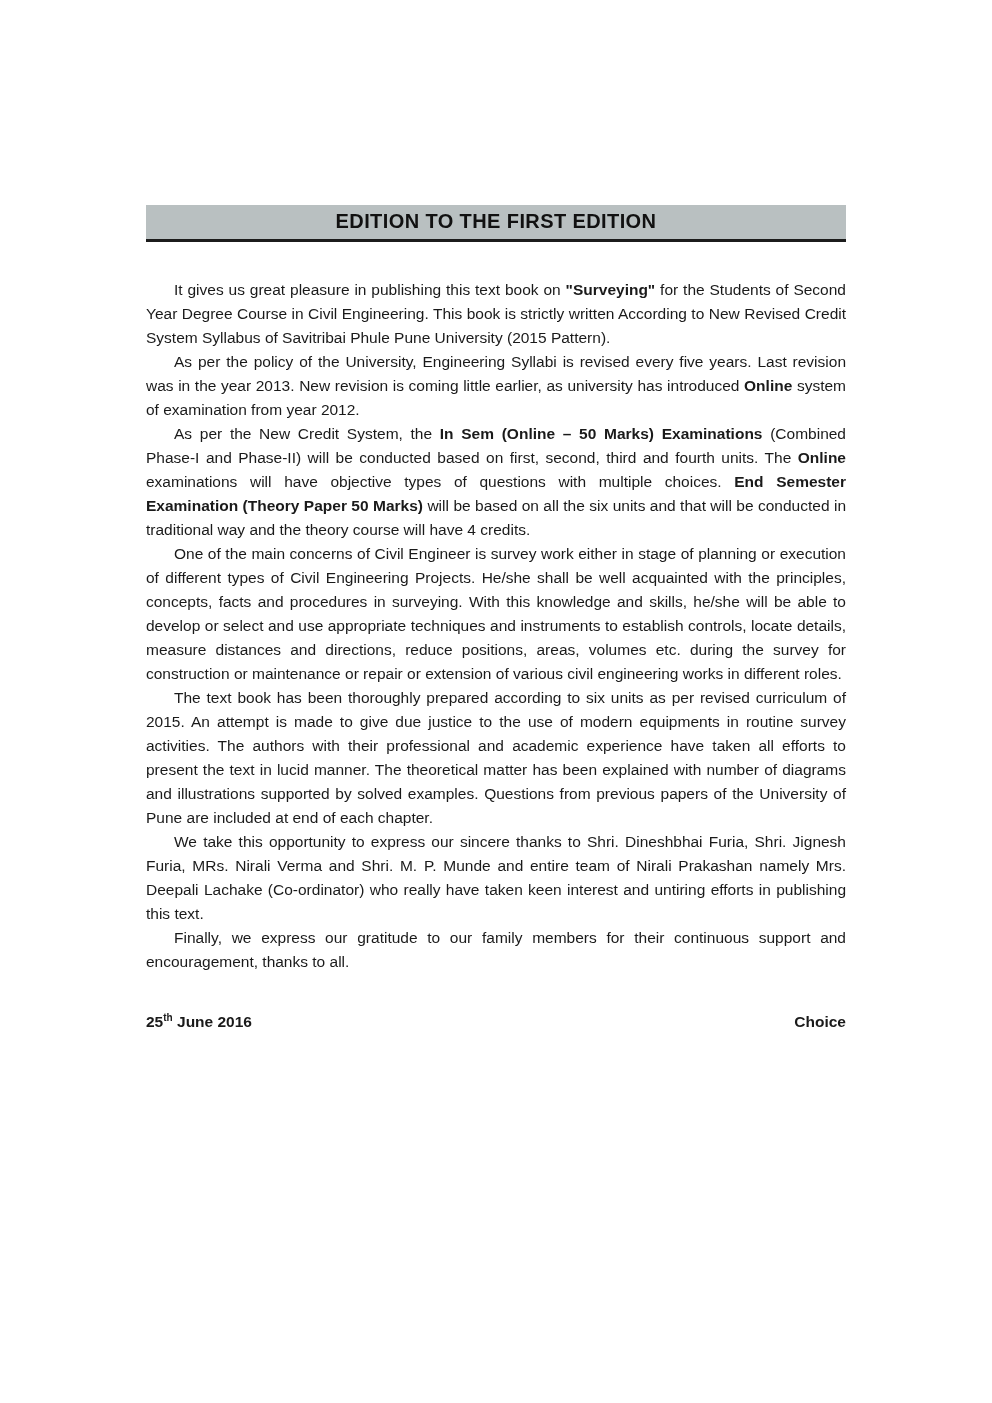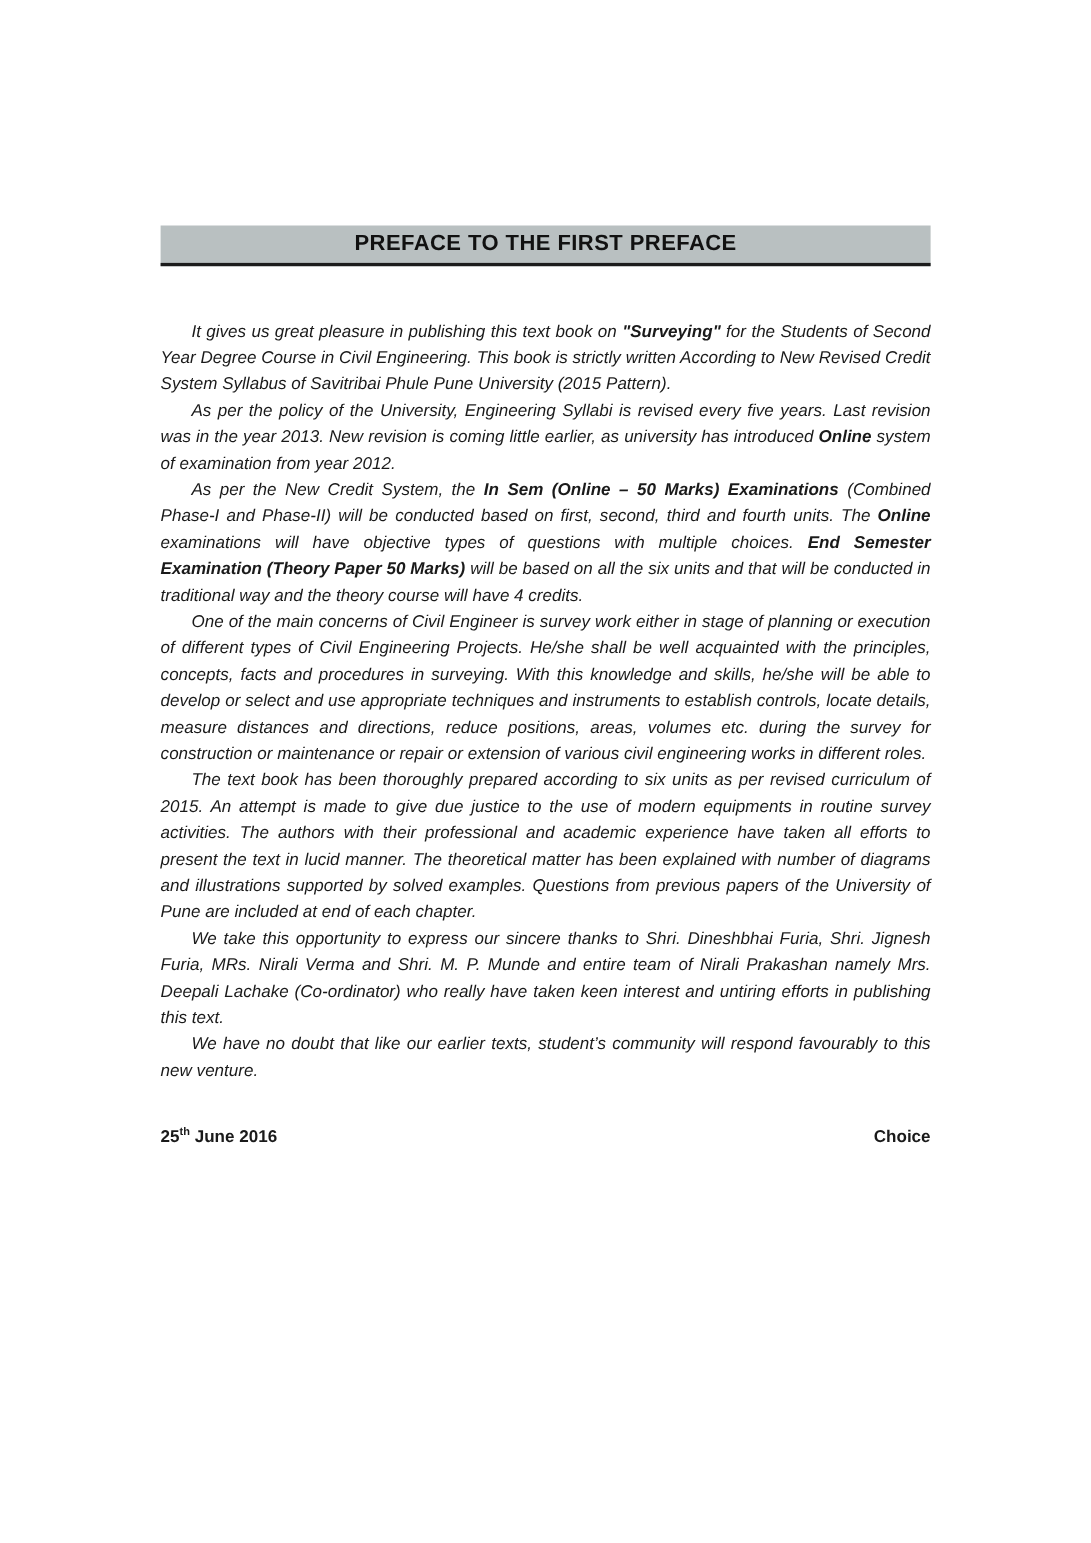--- a/index.html
+++ b/index.html
@@ -36,22 +36,21 @@
     padding: 5px 0 6px 0;
   }
   .title-banner h1 {
     margin: 0;
     font-size: 20px;
     font-weight: bold;
     letter-spacing: 0.4px;
     color: #111;
   }
   .body-text {
-    margin-top: 48px;
-    font-style: italic;
+    margin-top: 36px;
   }
   .body-text p {
     margin: 0;
     font-size: 15.5px;
     line-height: 24px;
     text-align: justify;
     text-indent: 28px;
   }
   .b { font-weight: bold; }
   .footer-row {
@@ -74,31 +73,31 @@
     font-weight: bold;
   }
 </style>
 </head>
 <body>
 
 <div class="page">
   <div class="content">
 
     <div class="title-banner">
-      <h1>PREFACE TO THE FIRST PREFACE</h1>
+      <h1>EDITION TO THE FIRST EDITION</h1>
     </div>
 
     <div class="body-text">
       <p><span>It gives us great pleasure in publishing this text book on </span><span class="b">"Surveying"</span><span> for the Students of Second Year Degree Course in Civil Engineering. This book is strictly written According to New Revised Credit System Syllabus of Savitribai Phule Pune University (2015 Pattern).</span></p>
       <p><span>As per the policy of the University, Engineering Syllabi is revised every five years. Last revision was in the year 2013. New revision is coming little earlier, as university has introduced </span><span class="b">Online</span><span> system of examination from year 2012.</span></p>
       <p><span>As per the New Credit System, the </span><span class="b">In Sem (Online – 50 Marks) Examinations</span><span> (Combined Phase-I and Phase-II) will be conducted based on first, second, third and fourth units. The </span><span class="b">Online</span><span> examinations will have objective types of questions with multiple choices. </span><span class="b">End Semester Examination (Theory Paper 50 Marks)</span><span> will be based on all the six units and that will be conducted in traditional way and the theory course will have 4 credits.</span></p>
       <p><span>One of the main concerns of Civil Engineer is survey work either in stage of planning or execution of different types of Civil Engineering Projects. He/she shall be well acquainted with the principles, concepts, facts and procedures in surveying. With this knowledge and skills, he/she will be able to develop or select and use appropriate techniques and instruments to establish controls, locate details, measure distances and directions, reduce positions, areas, volumes etc. during the survey for construction or maintenance or repair or extension of various civil engineering works in different roles.</span></p>
       <p><span>The text book has been thoroughly prepared according to six units as per revised curriculum of 2015. An attempt is made to give due justice to the use of modern equipments in routine survey activities. The authors with their professional and academic experience have taken all efforts to present the text in lucid manner. The theoretical matter has been explained with number of diagrams and illustrations supported by solved examples. Questions from previous papers of the University of Pune are included at end of each chapter.</span></p>
       <p><span>We take this opportunity to express our sincere thanks to Shri. Dineshbhai Furia, Shri. Jignesh Furia, MRs. Nirali Verma and Shri. M. P. Munde and entire team of Nirali Prakashan namely Mrs. Deepali Lachake (Co-ordinator) who really have taken keen interest and untiring efforts in publishing this text.</span></p>
-      <p><span>We have no doubt that like our earlier texts, student’s community will respond favourably to this new venture.</span></p>
+      <p><span>Finally, we express our gratitude to our family members for their continuous support and encouragement, thanks to all.</span></p>
     </div>
 
     <div class="footer-row">
       <div>
         <span>25</span><sup>th</sup><span> June 2016</span>
       </div>
       <div>Choice</div>
     </div>
 
   </div>

